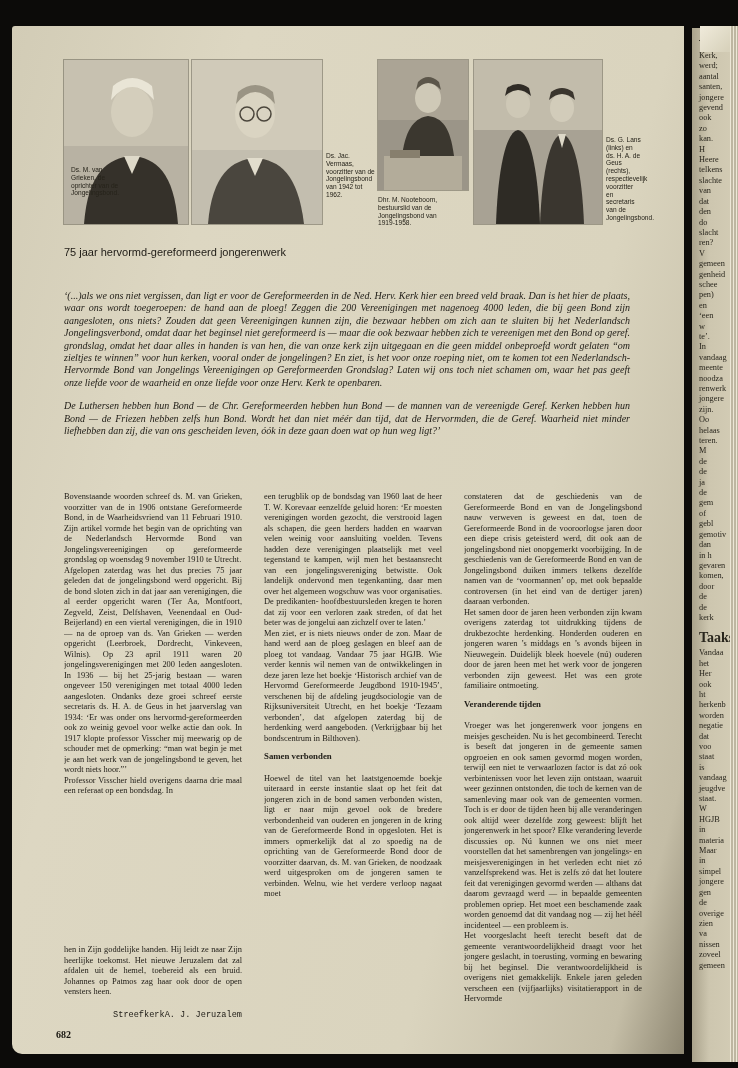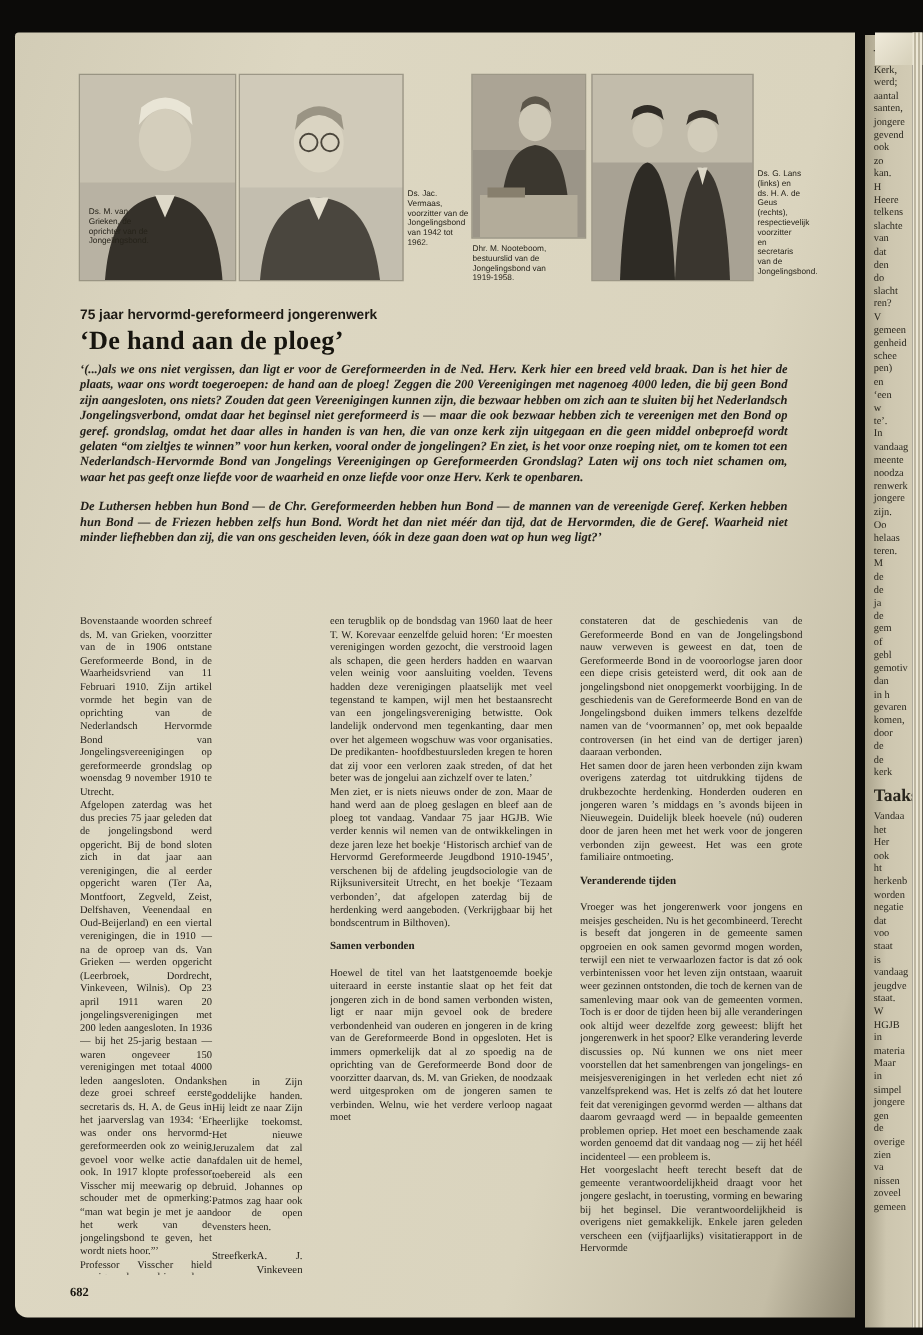--- a/index.html
+++ b/index.html
@@ -35,47 +35,47 @@
   #ph4 { left:410px; top:2; width:128px; height:164px; }
   #cap1 { left:7px;  top:106px; width:56px; }
   #cap2 { left:262px; top:92px;  width:50px; }
   #cap3 { left:314px; top:136px; width:62px; }
   #cap4 { left:542px; top:76px;  width:36px; }
 
   
   .kicker {
     position:absolute; top:186px; left:0;
     font-family:"Liberation Sans", sans-serif;
-    font-weight:bold; font-size:11px; color:#1e1b15;
+    font-weight:normal; font-size:11px; color:#1e1b15;
   }
   .title {
     position:absolute; top:200px; left:0;
     font-family:"Liberation Serif", serif;
     font-weight:bold; font-size:21px; letter-spacing:.2px; color:#17150f;
   }
 
   
   .intro {
     position:absolute; top:230px; left:0; width:566px;
-    font-style:italic; font-weight:bold;
+    font-style:italic; font-weight:normal;
     font-size:10px; line-height:12.4px; text-align:justify;
   }
   .intro p + p { margin-top:11px; }
 
   
   .columns {
     position:absolute; top:432px; left:0; width:578px; height:528px;
     display:flex; gap:22px;
   }
   .col { width:178px; height:100%; overflow:hidden; font-size:8.4px; line-height:10.5px; text-align:justify; }
   .col p { margin:0; }
   .subhead { font-weight:bold; font-size:8.8px; margin:7px 0 12px; text-align:left; }
-  #col1 { display:flex; flex-direction:row; }
+  #col1 { display:flex; flex-direction:column; }
   .col1-end { margin-top:auto; }
-  .sig-row { display:flex; justify-content:space-between; margin-top:12px; font-size:8.6px; }
+  .sig-row { display:flex; justify-content:flex-end; margin-top:12px; font-size:8.6px;font-family:Liberation Mono, monospace; }
 
   .page-number {
     position:absolute; left:8px; bottom:14px;
     font-weight:bold; font-size:10px; color:#17150f;margin-left:36px;
   }
 
   
   .right-page {
     position:absolute; left:692px; top:28px; width:38px; height:1034px;
     background:linear-gradient(90deg,#aaa38c 0%,#cdc6af 45%,#d2cbb4 100%);
@@ -153,40 +153,39 @@
           <ellipse cx="88" cy="48" rx="12" ry="14" fill="#d2ccba"></ellipse>
           <path d="M75 40 Q88 28 101 40 L99 32 Q88 24 77 32 Z" fill="#3a352d"></path>
           <path d="M66 164 C68 112 76 76 88 74 C100 76 108 112 110 164 Z" fill="#3a362f"></path>
           <path d="M84 74 L88 88 L92 74 Z" fill="#ddd8c8"></path>
         </svg>
       </div>
       <div class="caption" id="cap4">Ds. G. Lans (links) en ds. H. A. de Geus (rechts), respectievelijk voorzitter en secretaris van de Jongelingsbond.</div>
     </div>
 
     <div class="kicker">75 jaar hervormd-gereformeerd jongerenwerk</div>
-    <h1 class="title">‘De hand aan de ploeg’</h1>
 
     <div class="intro">
       <p>‘(...)als we ons niet vergissen, dan ligt er voor de Gereformeerden in de Ned. Herv. Kerk hier een breed veld braak. Dan is het hier de plaats, waar ons wordt toegeroepen: de hand aan de ploeg! Zeggen die 200 Vereenigingen met nagenoeg 4000 leden, die bij geen Bond zijn aangesloten, ons niets? Zouden dat geen Vereenigingen kunnen zijn, die bezwaar hebben om zich aan te sluiten bij het Nederlandsch Jongelingsverbond, omdat daar het beginsel niet gereformeerd is — maar die ook bezwaar hebben zich te vereenigen met den Bond op geref. grondslag, omdat het daar alles in handen is van hen, die van onze kerk zijn uitgegaan en die geen middel onbeproefd wordt gelaten “om zieltjes te winnen” voor hun kerken, vooral onder de jongelingen? En ziet, is het voor onze roeping niet, om te komen tot een Nederlandsch-Hervormde Bond van Jongelings Vereenigingen op Gereformeerden Grondslag? Laten wij ons toch niet schamen om, waar het pas geeft onze liefde voor de waarheid en onze liefde voor onze Herv. Kerk te openbaren.</p>
       <p>De Luthersen hebben hun Bond — de Chr. Gereformeerden hebben hun Bond — de mannen van de vereenigde Geref. Kerken hebben hun Bond — de Friezen hebben zelfs hun Bond. Wordt het dan niet méér dan tijd, dat de Hervormden, die de Geref. Waarheid niet minder liefhebben dan zij, die van ons gescheiden leven, óók in deze gaan doen wat op hun weg ligt?’</p>
     </div>
 
     <div class="columns">
 
       <div class="col" id="col1">
         <div>
           <p>Bovenstaande woorden schreef ds. M. van Grieken, voorzitter van de in 1906 ontstane Gereformeerde Bond, in de Waarheidsvriend van 11 Februari 1910. Zijn artikel vormde het begin van de oprichting van de Nederlandsch Hervormde Bond van Jongelingsvereenigingen op gereformeerde grondslag op woensdag 9 november 1910 te Utrecht.</p>
           <p>Afgelopen zaterdag was het dus precies 75 jaar geleden dat de jongelingsbond werd opgericht. Bij de bond sloten zich in dat jaar aan verenigingen, die al eerder opgericht waren (Ter Aa, Montfoort, Zegveld, Zeist, Delfshaven, Veenendaal en Oud-Beijerland) en een viertal verenigingen, die in 1910 — na de oproep van ds. Van Grieken — werden opgericht (Leerbroek, Dordrecht, Vinkeveen, Wilnis). Op 23 april 1911 waren 20 jongelingsverenigingen met 200 leden aangesloten. In 1936 — bij het 25-jarig bestaan — waren ongeveer 150 verenigingen met totaal 4000 leden aangesloten. Ondanks deze groei schreef eerste secretaris ds. H. A. de Geus in het jaarverslag van 1934: ‘Er was onder ons hervormd-gereformeerden ook zo weinig gevoel voor welke actie dan ook. In 1917 klopte professor Visscher mij meewarig op de schouder met de opmerking: “man wat begin je met je aan het werk van de jongelingsbond te geven, het wordt niets hoor.”’</p>
           <p>Professor Visscher hield overigens daarna drie maal een referaat op een bondsdag. In</p>
         </div>
         <div class="col1-end">
           <p>hen in Zijn goddelijke handen. Hij leidt ze naar Zijn heerlijke toekomst. Het nieuwe Jeruzalem dat zal afdalen uit de hemel, toebereid als een bruid. Johannes op Patmos zag haar ook door de open vensters heen.</p>
           <div class="sig-row">
             <span>Streefkerk</span>
-            <span>A. J. Vinkeveen</span>
+            <span>A. J. Jeruzalem</span>
           </div>
         </div>
       </div>
 
       <div class="col" id="col2">
         <p>een terugblik op de bondsdag van 1960 laat de heer T. W. Korevaar eenzelfde geluid horen: ‘Er moesten verenigingen worden gezocht, die verstrooid lagen als schapen, die geen herders hadden en waarvan velen weinig voor aansluiting voelden. Tevens hadden deze verenigingen plaatselijk met veel tegenstand te kampen, wijl men het bestaansrecht van een jongelingsvereniging betwistte. Ook landelijk ondervond men tegenkanting, daar men over het algemeen wogschuw was voor organisaties. De predikanten- hoofdbestuursleden kregen te horen dat zij voor een verloren zaak streden, of dat het beter was de jongelui aan zichzelf over te laten.’</p>
         <p>Men ziet, er is niets nieuws onder de zon. Maar de hand werd aan de ploeg geslagen en bleef aan de ploeg tot vandaag. Vandaar 75 jaar HGJB. Wie verder kennis wil nemen van de ontwikkelingen in deze jaren leze het boekje ‘Historisch archief van de Hervormd Gereformeerde Jeugdbond 1910-1945’, verschenen bij de afdeling jeugdsociologie van de Rijksuniversiteit Utrecht, en het boekje ‘Tezaam verbonden’, dat afgelopen zaterdag bij de herdenking werd aangeboden. (Verkrijgbaar bij het bondscentrum in Bilthoven).</p>
         <div class="subhead">Samen verbonden</div>
         <p>Hoewel de titel van het laatstgenoemde boekje uiteraard in eerste instantie slaat op het feit dat jongeren zich in de bond samen verbonden wisten, ligt er naar mijn gevoel ook de bredere verbondenheid van ouderen en jongeren in de kring van de Gereformeerde Bond in opgesloten. Het is immers opmerkelijk dat al zo spoedig na de oprichting van de Gereformeerde Bond door de voorzitter daarvan, ds. M. van Grieken, de noodzaak werd uitgesproken om de jongeren samen te verbinden. Welnu, wie het verdere verloop nagaat moet</p>
       </div>

